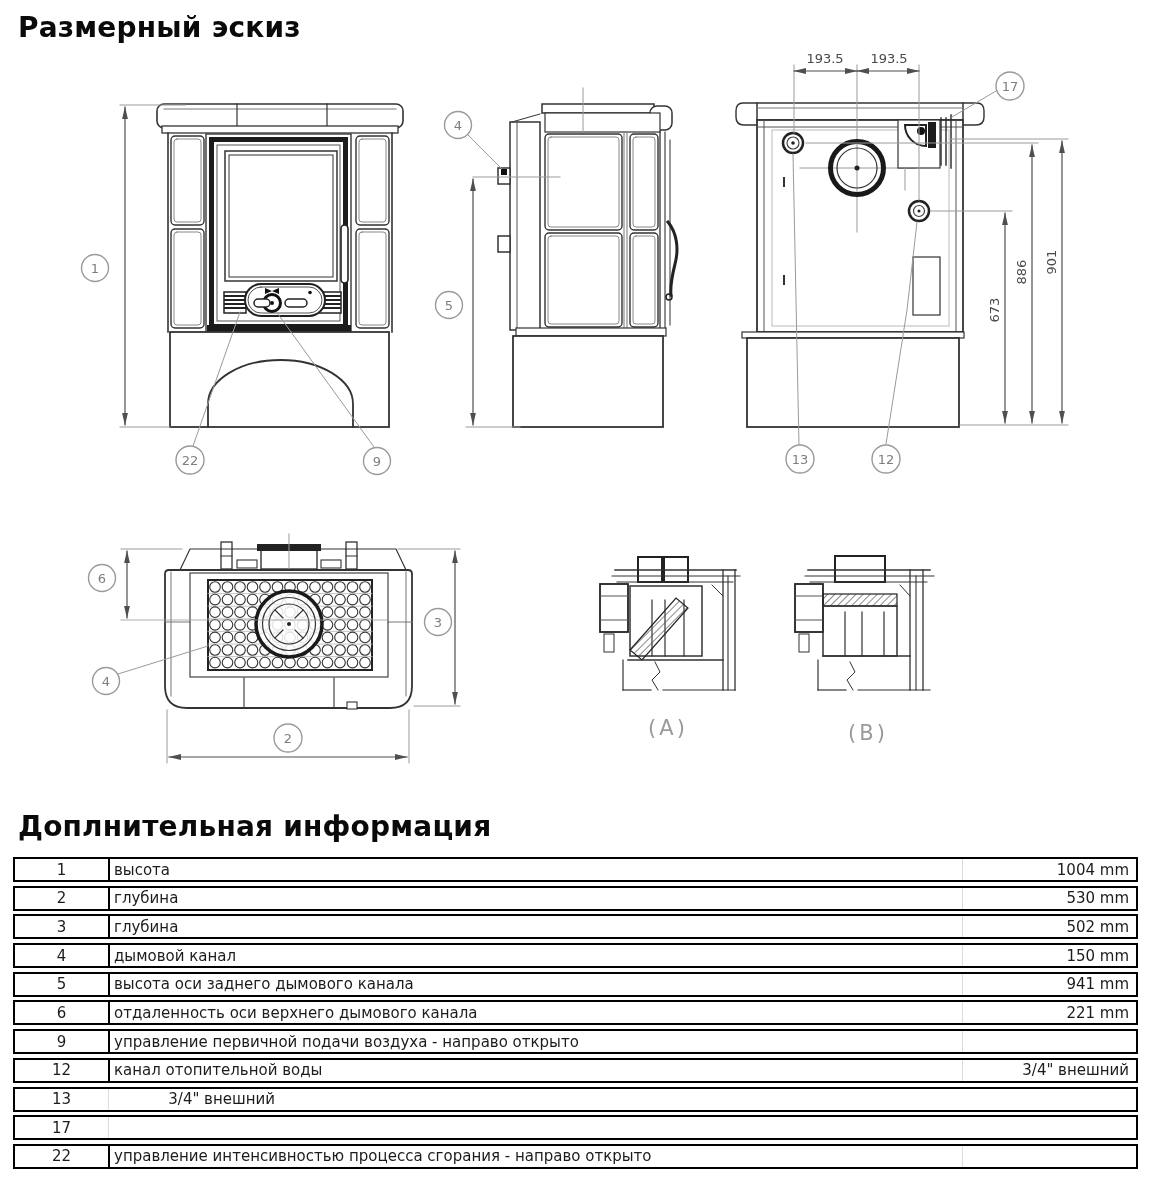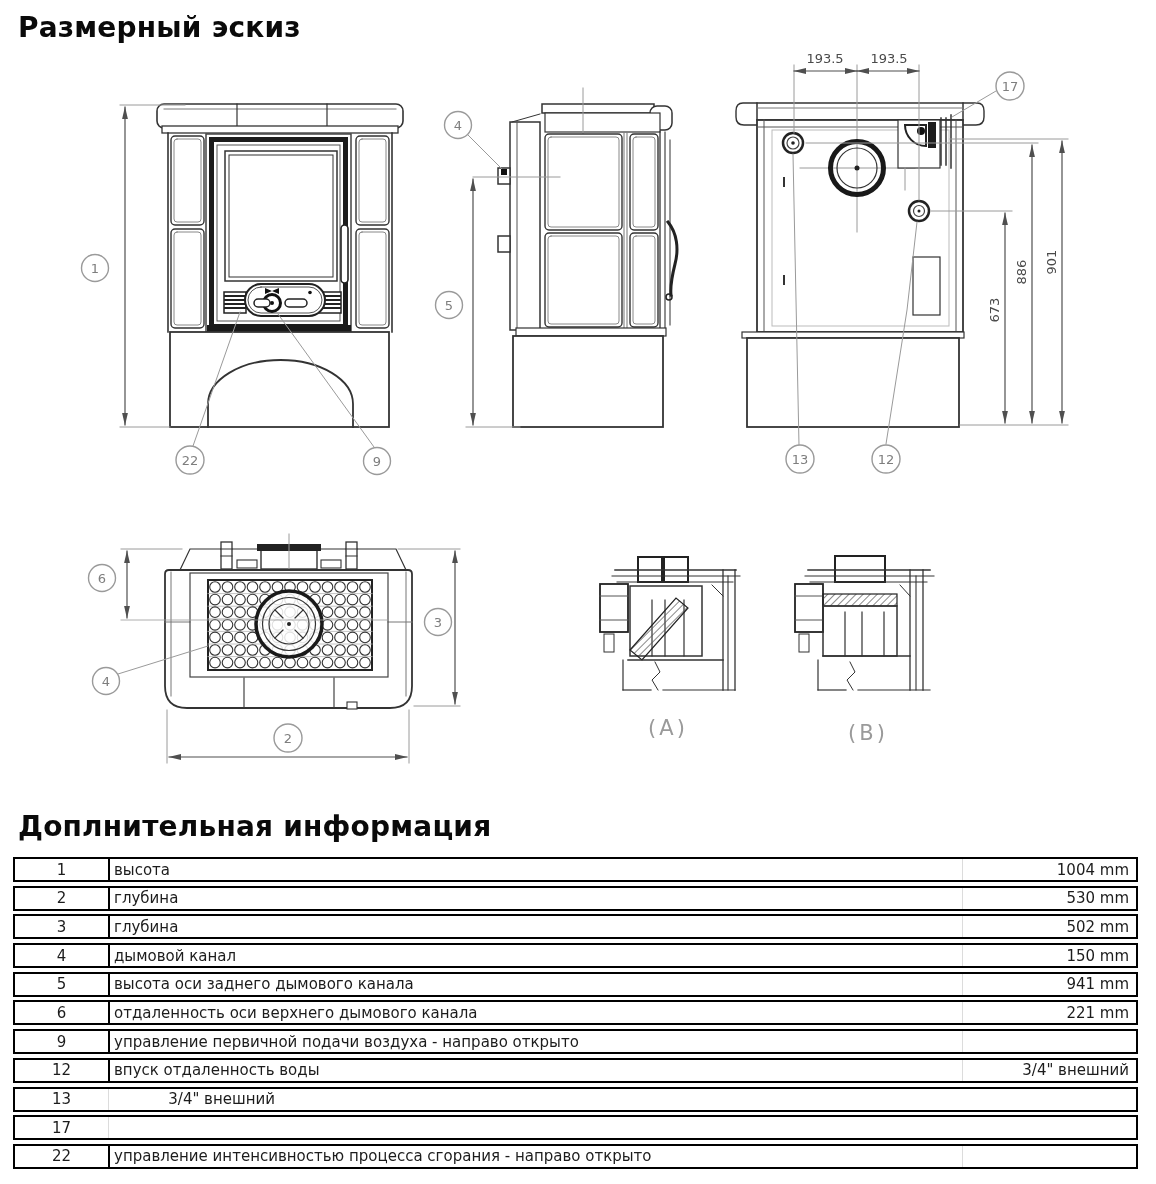--- a/index.html
+++ b/index.html
@@ -492,21 +492,21 @@
     <div class="tcell tc-label">отдаленность оси верхнего дымового канала</div>
     <div class="tcell tc-value">221 mm</div>
   </div>
   <div class="trow">
     <div class="tcell tc-num">9</div>
     <div class="tcell tc-label">управление первичной подачи воздуха - направо открыто</div>
     <div class="tcell tc-value"></div>
   </div>
   <div class="trow">
     <div class="tcell tc-num">12</div>
-    <div class="tcell tc-label">впуск отдаленность воды</div>
+    <div class="tcell tc-label">канал отопительной воды</div>
     <div class="tcell tc-value">3/4" внешний</div>
   </div>
   <div class="trow">
     <div class="tcell tc-num">13</div>
     <div class="tcell tc-value">3/4" внешний</div>
   </div>
   <div class="trow">
     <div class="tcell tc-num">17</div>
     <div class="tcell tc-value"></div>
   </div>

